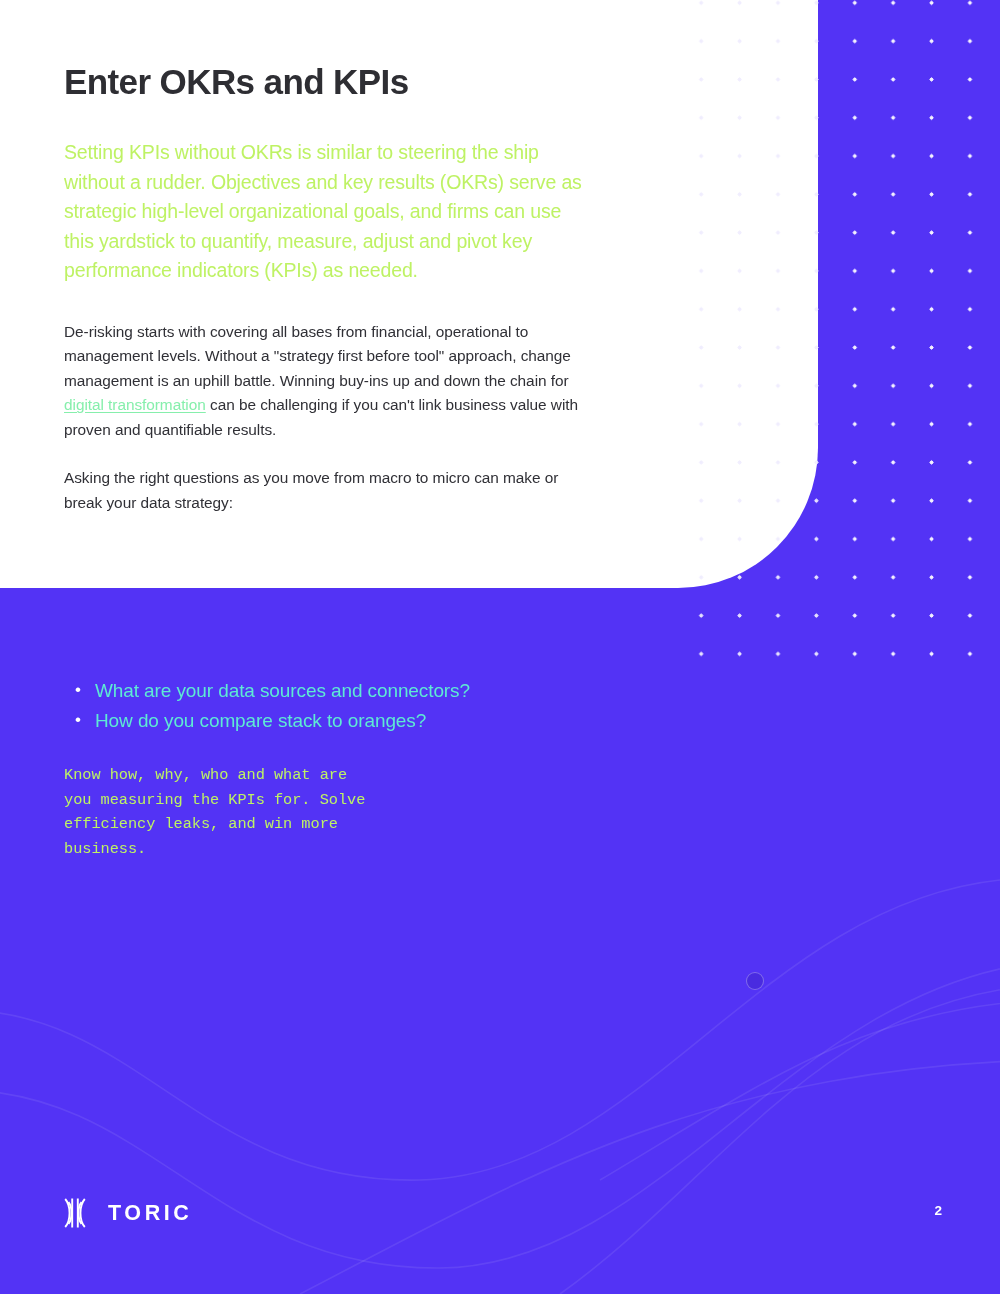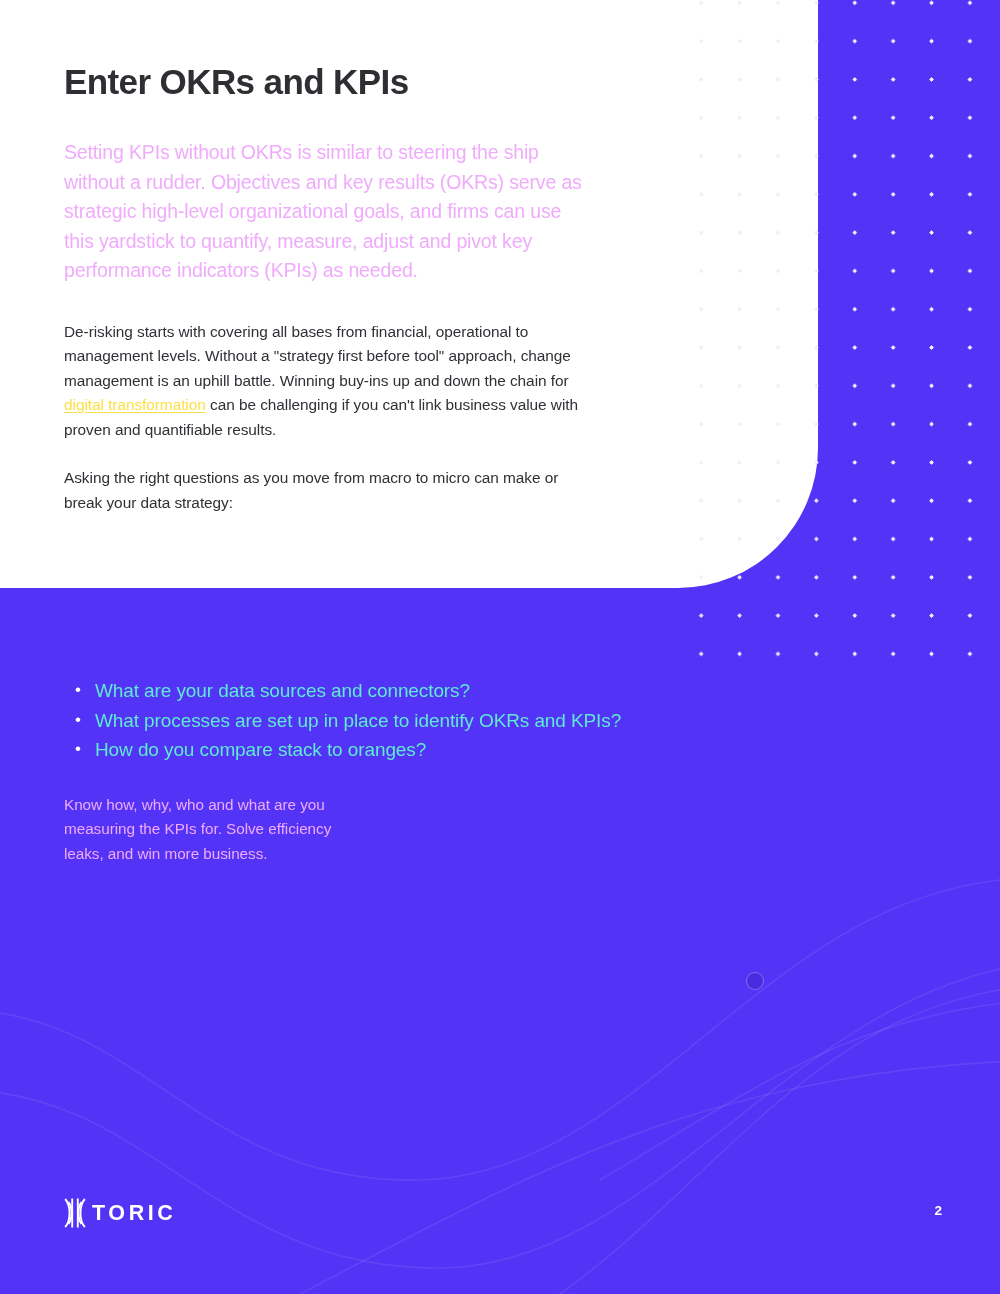--- a/index.html
+++ b/index.html
@@ -92,35 +92,35 @@
     line-height: 44px;
     font-weight: bold;
     letter-spacing: -0.6px;
     color: #2e2e33;
   }
 
   .lead-para {
     margin: 0 0 34px 0;
     font-size: 19.5px;
     line-height: 29.6px;
-    color: #f0abfc;
+    color: #bef264;
     letter-spacing: -0.15px;
   }
 
   .body-para {
     margin: 0 0 24px 0;
     font-size: 15.4px;
     line-height: 24.5px;
     color: #303036;
     letter-spacing: -0.05px;
   }
   .body-para:last-child { margin-bottom: 8px; }
 
   .inline-link {
-    color: #fde047;
+    color: #86efac;
     text-decoration: underline;
     text-underline-offset: 2px;
   }
 
   
   .content-purple {
     position: absolute;
     left: 64px;
     top: 676px;
     width: 700px;
@@ -149,39 +149,41 @@
     font-size: 17px;
     line-height: 29.5px;
     color: #ffffff;
   }
 
   .closing-para {
     margin: 0;
     width: 310px;
     font-size: 15.3px;
     line-height: 24.6px;
-    color: #f0abfc;
+    color: #bef264;
     letter-spacing: -0.05px;
+    font-family: Liberation Mono, monospace;
   }
 
   
   .footer {
     position: absolute;
     left: 0;
     bottom: 0;
     width: 1000px;
     height: 110px;
     z-index: 7;
   }
   .brand {
     position: absolute;
     left: 58px;
     top: 12px;
     display: flex;
     align-items: center;
+    gap: 16px;
   }
   .brand-mark {
     display: block;
     width: 34px;
     height: 34px;
   }
   .brand-name {
     font-size: 21.5px;
     font-weight: bold;
     letter-spacing: 3.6px;
@@ -239,21 +241,20 @@
     <p class="lead-para">Setting KPIs without OKRs is similar to steering the ship without a rudder. Objectives and key results (OKRs) serve as strategic high-level organizational goals, and firms can use this yardstick to quantify, measure, adjust and pivot key performance indicators (KPIs) as needed.</p>
 
     <p class="body-para"><span>De-risking starts with covering all bases from financial, operational to management levels. Without a "strategy first before tool" approach, change management is an uphill battle. Winning buy-ins up and down the chain for </span><a class="inline-link" href="#">digital transformation</a><span> can be challenging if you can't link business value with proven and quantifiable results.</span></p>
 
     <p class="body-para">Asking the right questions as you move from macro to micro can make or break your data strategy:</p>
   </div>
 
   <div class="content-purple">
     <ul class="q-list">
       <li>What are your data sources and connectors?</li>
-      <li>What processes are set up in place to identify OKRs and KPIs?</li>
       <li>How do you compare stack to oranges?</li>
     </ul>
 
     <p class="closing-para">Know how, why, who and what are you measuring the KPIs for. Solve efficiency leaks, and win more business.</p>
   </div>
 
   <div class="footer">
     <div class="brand">
       <svg class="brand-mark" viewBox="0 0 34 34">
         <g stroke="#ffffff" stroke-width="1.9" fill="none" stroke-linecap="butt">

